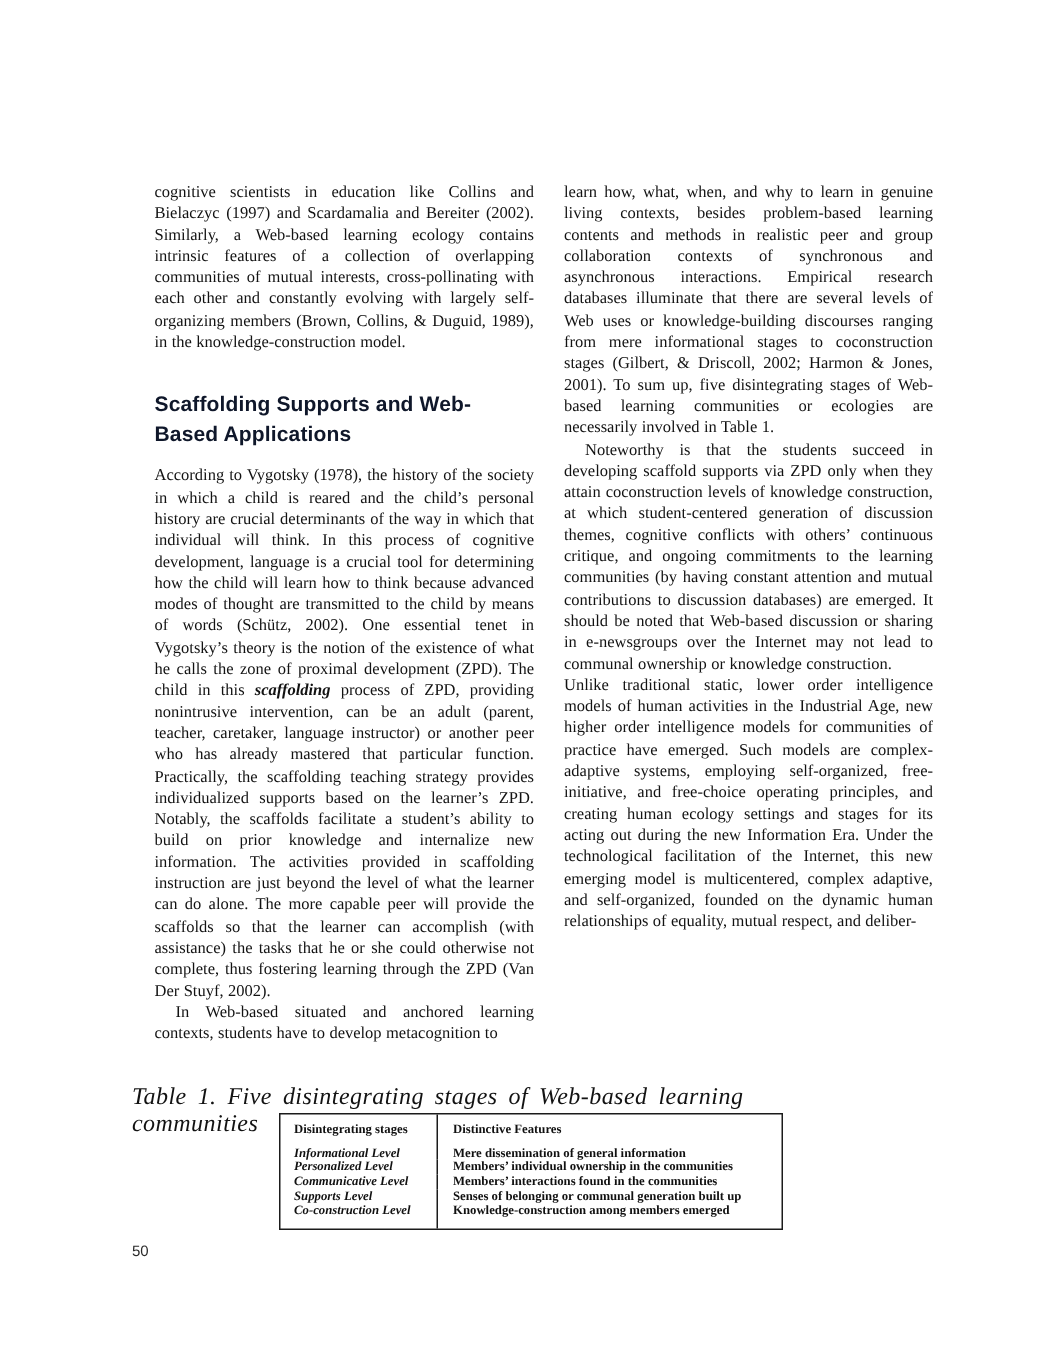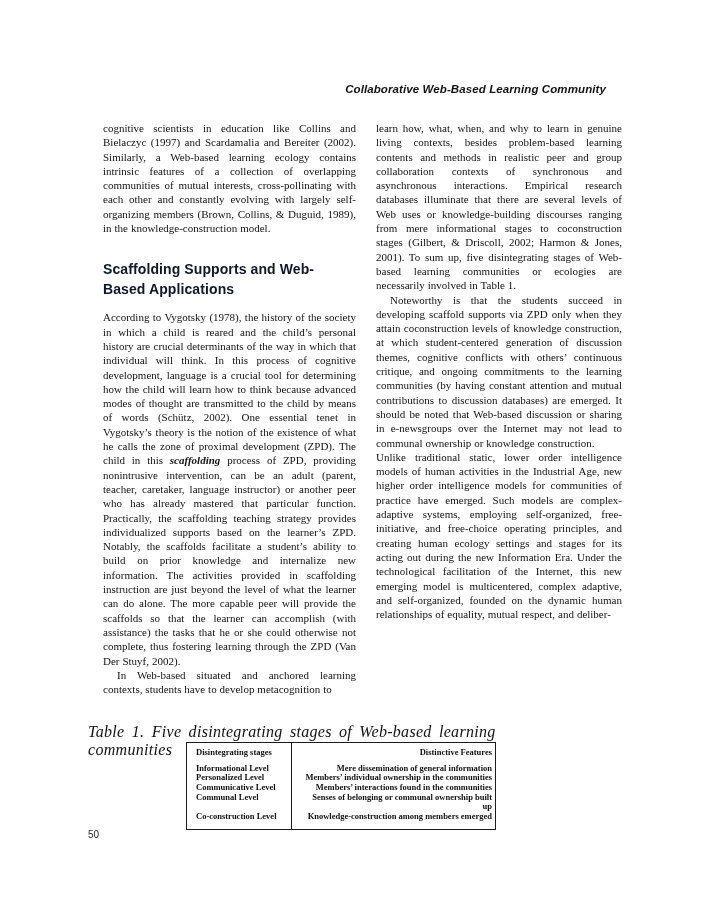--- a/index.html
+++ b/index.html
@@ -30,44 +30,43 @@
     font-weight:bold; font-size:14px; line-height:19.5px; color:#0f172a;
     letter-spacing:0.1px;
   }
   .emph { font-style:italic;font-weight:bold; }
   .table-caption {
     position:absolute; top:723px; left:88px; width:460px;
     font-family:"Liberation Serif", serif; font-style:italic;
     font-size:16px; color:#121212; word-spacing:3px; letter-spacing:0.3px;
   }
   .tbl {
-    position:absolute; left:186px; top:742px; width:310px;
+    position:absolute; left:186px; top:742px; width:336px;
     box-sizing:border-box; border:1px solid #1b1b1b; background:#ffffff;
     font-family:"Liberation Serif", serif; font-weight:bold;
     font-size:8.5px; color:#111;
   }
   .tbl-grid { display:grid; grid-template-columns:104px 1fr; }
   .c1 { padding-left:9px; padding-right:3px; }
-  .c2 { border-left:1px solid #1b1b1b; padding-left:10px; padding-right:3px;text-align:right; }
+  .c2 { border-left:1px solid #1b1b1b; padding-left:10px; padding-right:3px; }
   .hdr { padding-top:4px; line-height:10.5px; }
   .sp  { height:6px; }
   .row-line { line-height:9.7px; }
-  .stage { }
+  .stage { font-style:italic; }
   .bot { height:7px; }
   .page-number {
     position:absolute; left:88px; top:829px;
     font-family:"Liberation Sans", sans-serif; font-size:10px; color:#2a2a2a;
   }
 </style>
 </head>
 <body>
 
 <div class="page">
 
-  <div class="running-head">Collaborative Web-Based Learning Community</div>
 
   <div class="columns">
 
     <div class="col-left">
       <p class="body-text">cognitive scientists in education like Collins and Bielaczyc (1997) and Scardamalia and Bereiter (2002). Similarly, a Web-based learning ecology contains intrinsic features of a collection of overlapping communities of mutual interests, cross-pollinating with each other and constantly evolving with largely self-organizing members (Brown, Collins, &amp; Duguid, 1989), in the knowledge-construction model.</p>
       <h2 class="section-heading">Scaffolding Supports and Web-Based Applications</h2>
       <p class="body-text"><span>According to Vygotsky (1978), the history of the society in which a child is reared and the child’s personal history are crucial determinants of the way in which that individual will think. In this process of cognitive development, language is a crucial tool for determining how the child will learn how to think because advanced modes of thought are transmitted to the child by means of words (Schütz, 2002). One essential tenet in Vygotsky’s theory is the notion of the existence of what he calls the zone of proximal development (ZPD). The child in this </span><span class="emph">scaffolding</span><span> process of ZPD, providing nonintrusive intervention, can be an adult (parent, teacher, caretaker, language instructor) or another peer who has already mastered that particular function. Practically, the scaffolding teaching strategy provides individualized supports based on the learner’s ZPD. Notably, the scaffolds facilitate a student’s ability to build on prior knowledge and internalize new information. The activities provided in scaffolding instruction are just beyond the level of what the learner can do alone. The more capable peer will provide the scaffolds so that the learner can accomplish (with assistance) the tasks that he or she could otherwise not complete, thus fostering learning through the ZPD (Van Der Stuyf, 2002).</span></p>
       <p class="body-text indent">In Web-based situated and anchored learning contexts, students have to develop metacognition to</p>
     </div>
 
@@ -91,22 +90,22 @@
 
       <div class="c1 row-line stage">Informational Level</div>
       <div class="c2 row-line">Mere dissemination of general information</div>
 
       <div class="c1 row-line stage">Personalized Level</div>
       <div class="c2 row-line">Members’ individual ownership in the communities</div>
 
       <div class="c1 row-line stage">Communicative Level</div>
       <div class="c2 row-line">Members’ interactions found in the communities</div>
 
-      <div class="c1 row-line stage">Communal Level</div>
-      <div class="c2 row-line">Senses of belonging or communal ownership built up</div>
+      <div class="c1 row-line stage">Supports Level</div>
+      <div class="c2 row-line">Senses of belonging or communal generation built up</div>
 
       <div class="c1 row-line stage">Co-construction Level</div>
       <div class="c2 row-line">Knowledge-construction among members emerged</div>
 
       <div class="c1 bot"></div>
       <div class="c2 bot"></div>
     </div>
   </div>
 
   <div class="page-number">50</div>

